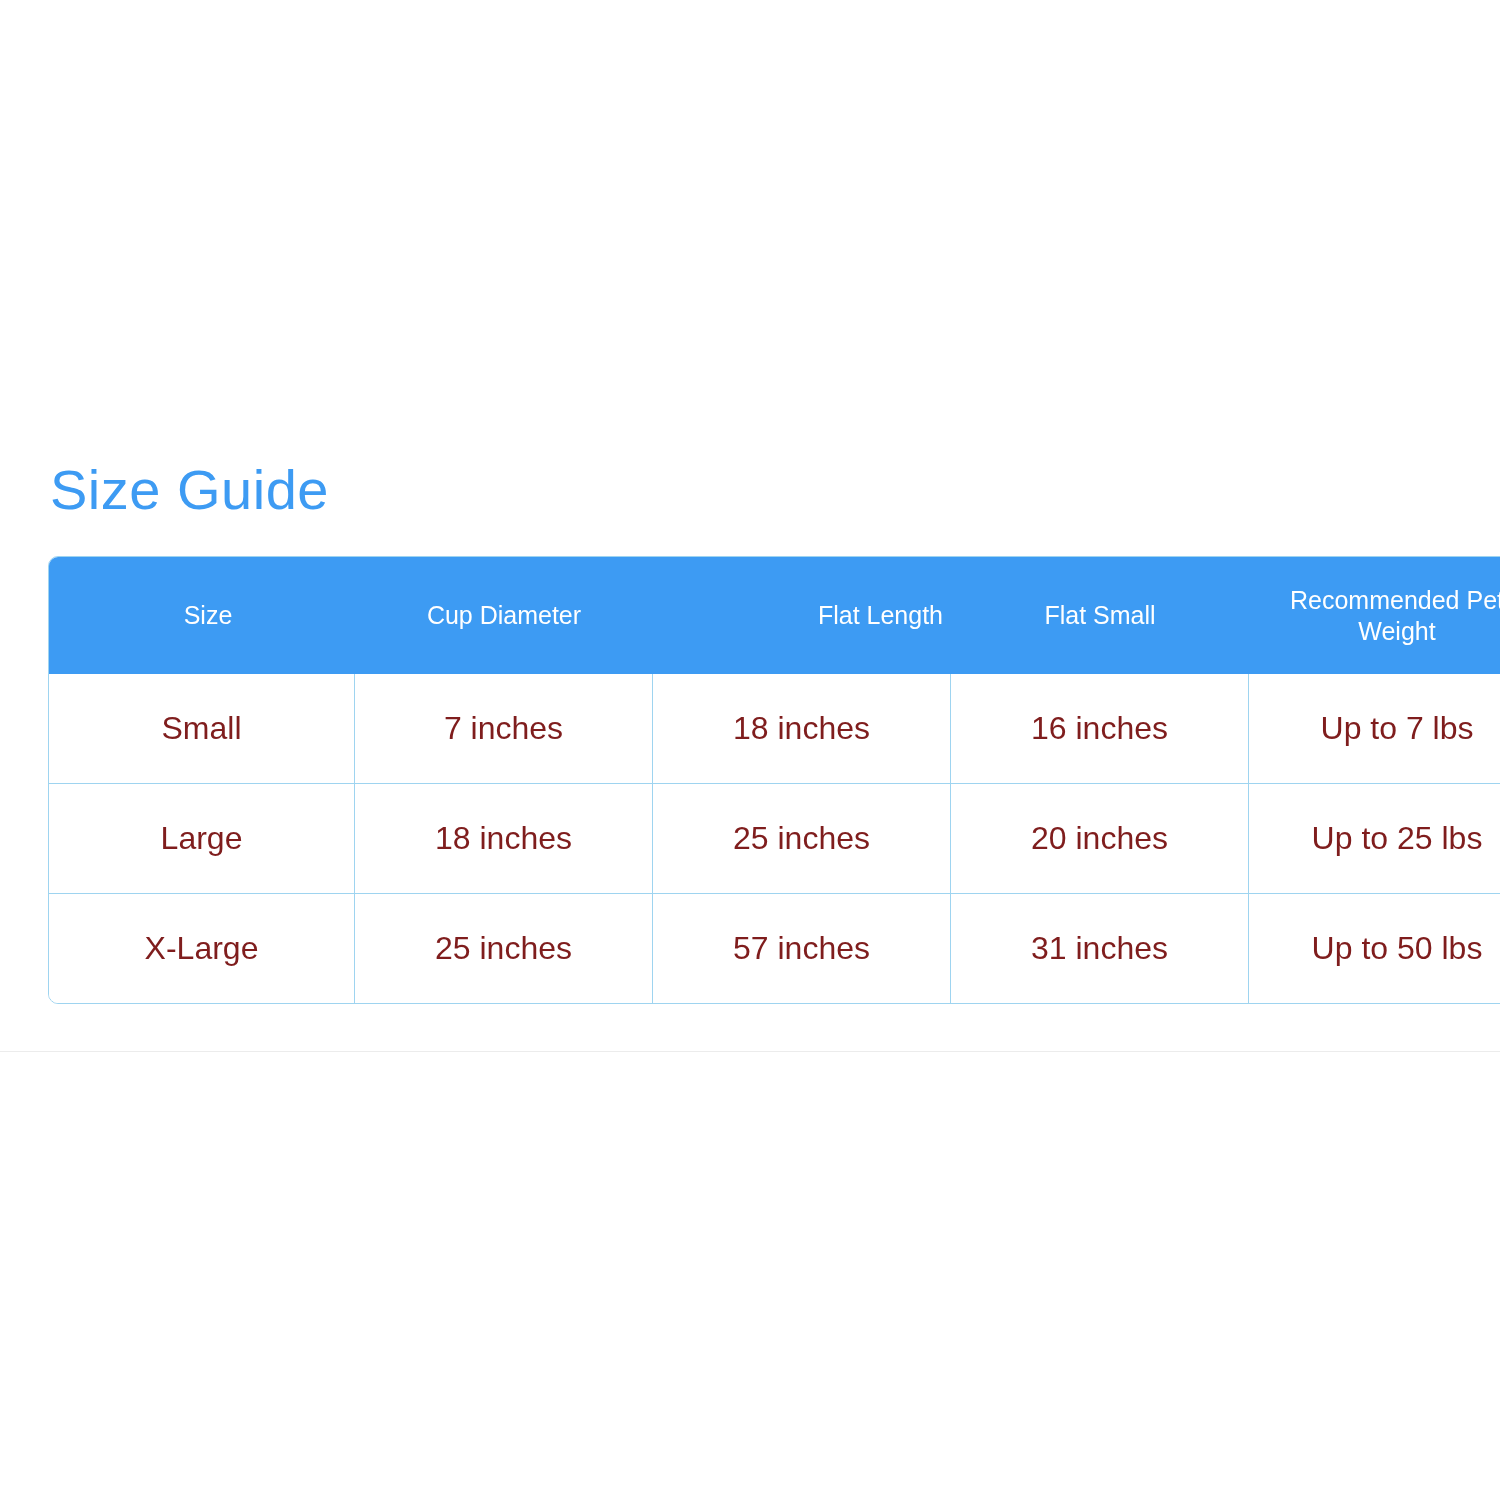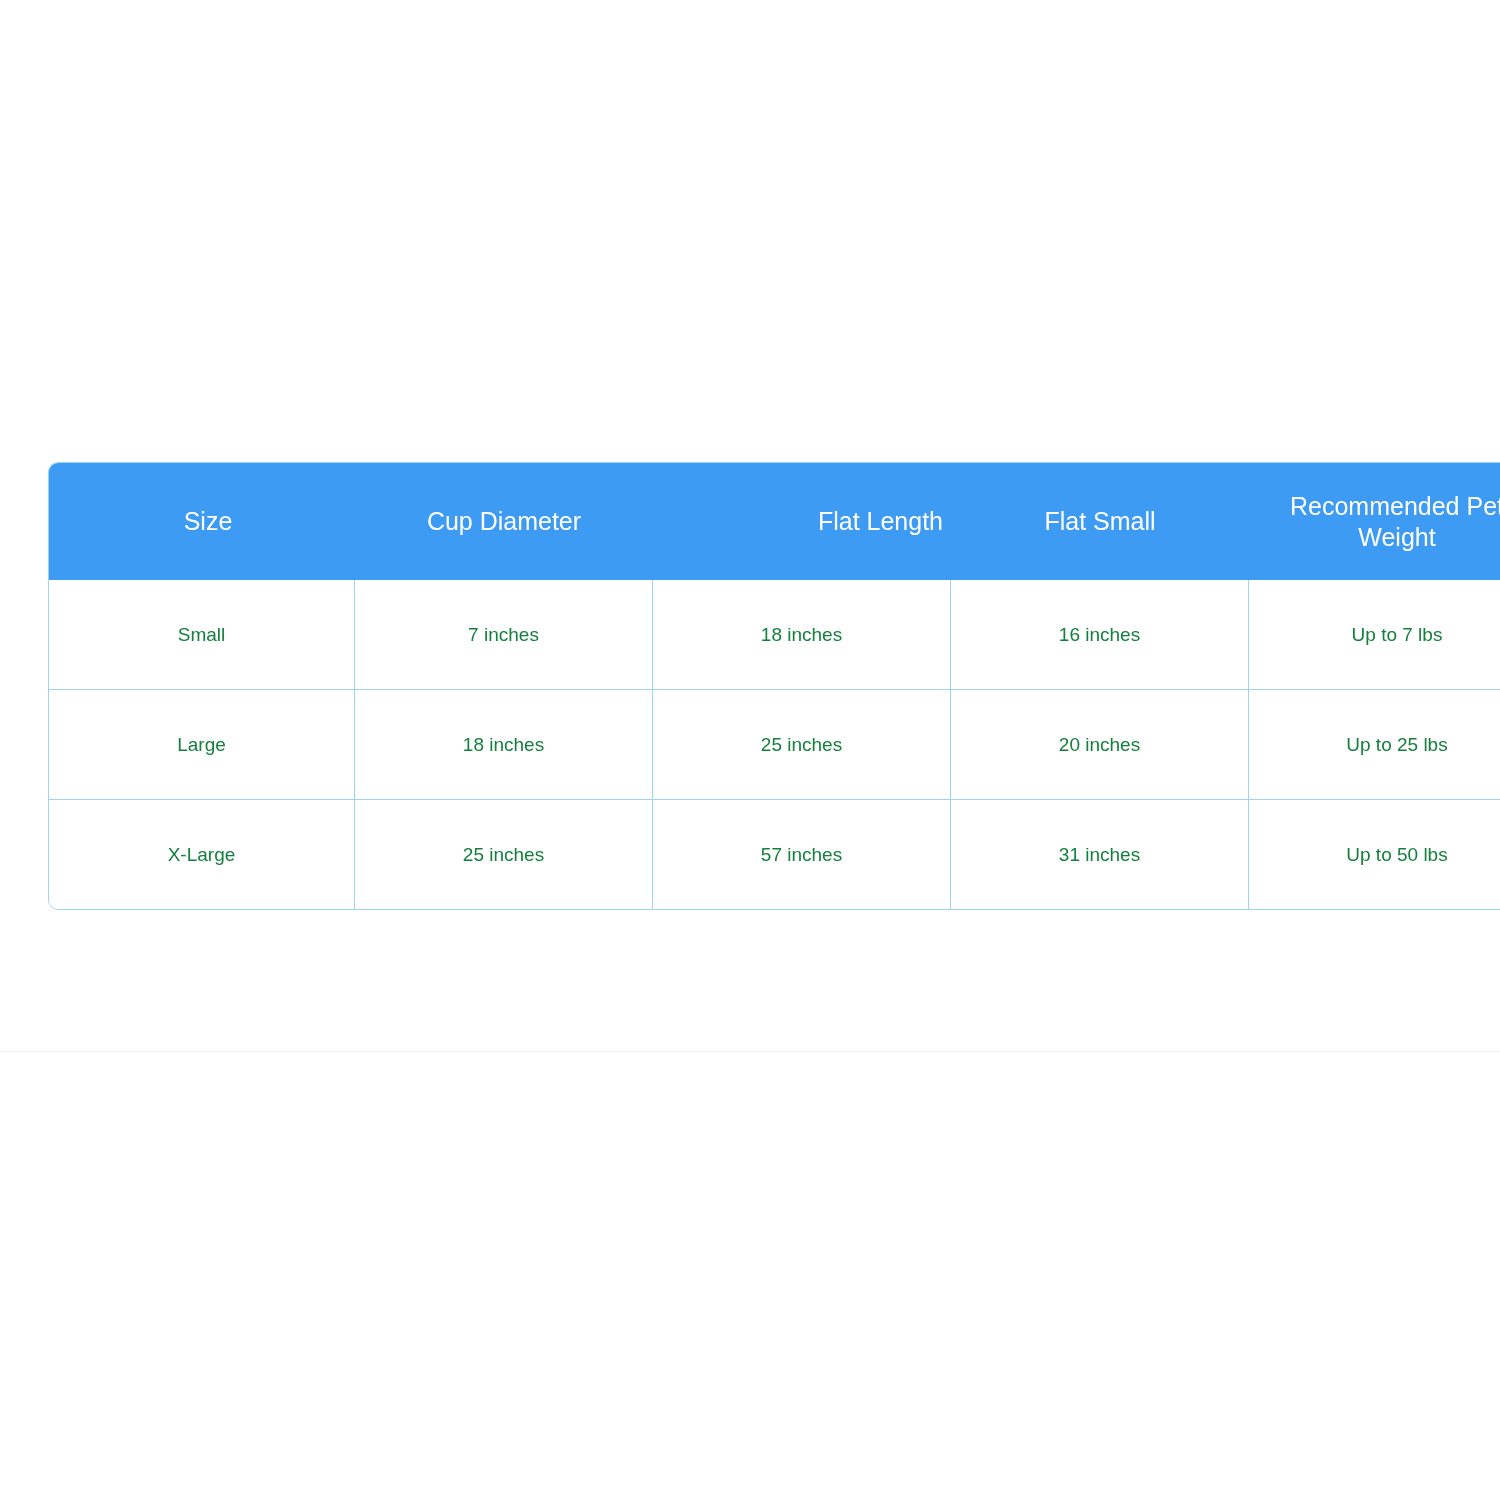--- a/index.html
+++ b/index.html
@@ -61,23 +61,23 @@
     border: none;
   }
 
   .size-table thead th.col-size { width: 278px; padding-left: 20px; }
   .size-table thead th.col-cup { width: 282px; }
   .size-table thead th.col-len { width: 282px; text-align: right; }
   .size-table thead th.col-wid { width: 282px; }
   .size-table thead th.col-weight { width: 280px; }
 
   .size-table tbody td {
-    font-size: 19px;
+    font-size: 32px;
     font-weight: 400;
-    color: #15803d;
+    color: #7f1d1d;
     text-align: center;
     vertical-align: middle;
     height: 109px;
     padding: 0 6px;
     background: #ffffff;
     border-right: 1px solid #9ed4f0;
     border-bottom: 1px solid #9ed4f0;
   }
 
   .size-table tbody td:last-child {
@@ -97,20 +97,21 @@
     background: #ececec;
   }
 </style>
 </head>
 <body>
 
 <div id="page">
 
   <div class="size-guide-block">
 
+    <h1 class="page-title">Size Guide</h1>
 
     <table class="size-table">
       <thead>
         <tr>
           <th class="col-size">Size</th>
           <th class="col-cup">Cup Diameter</th>
           <th class="col-len">Flat Length</th>
           <th class="col-wid">Flat Small</th>
           <th class="col-weight">Recommended Pet Weight</th>
         </tr>

